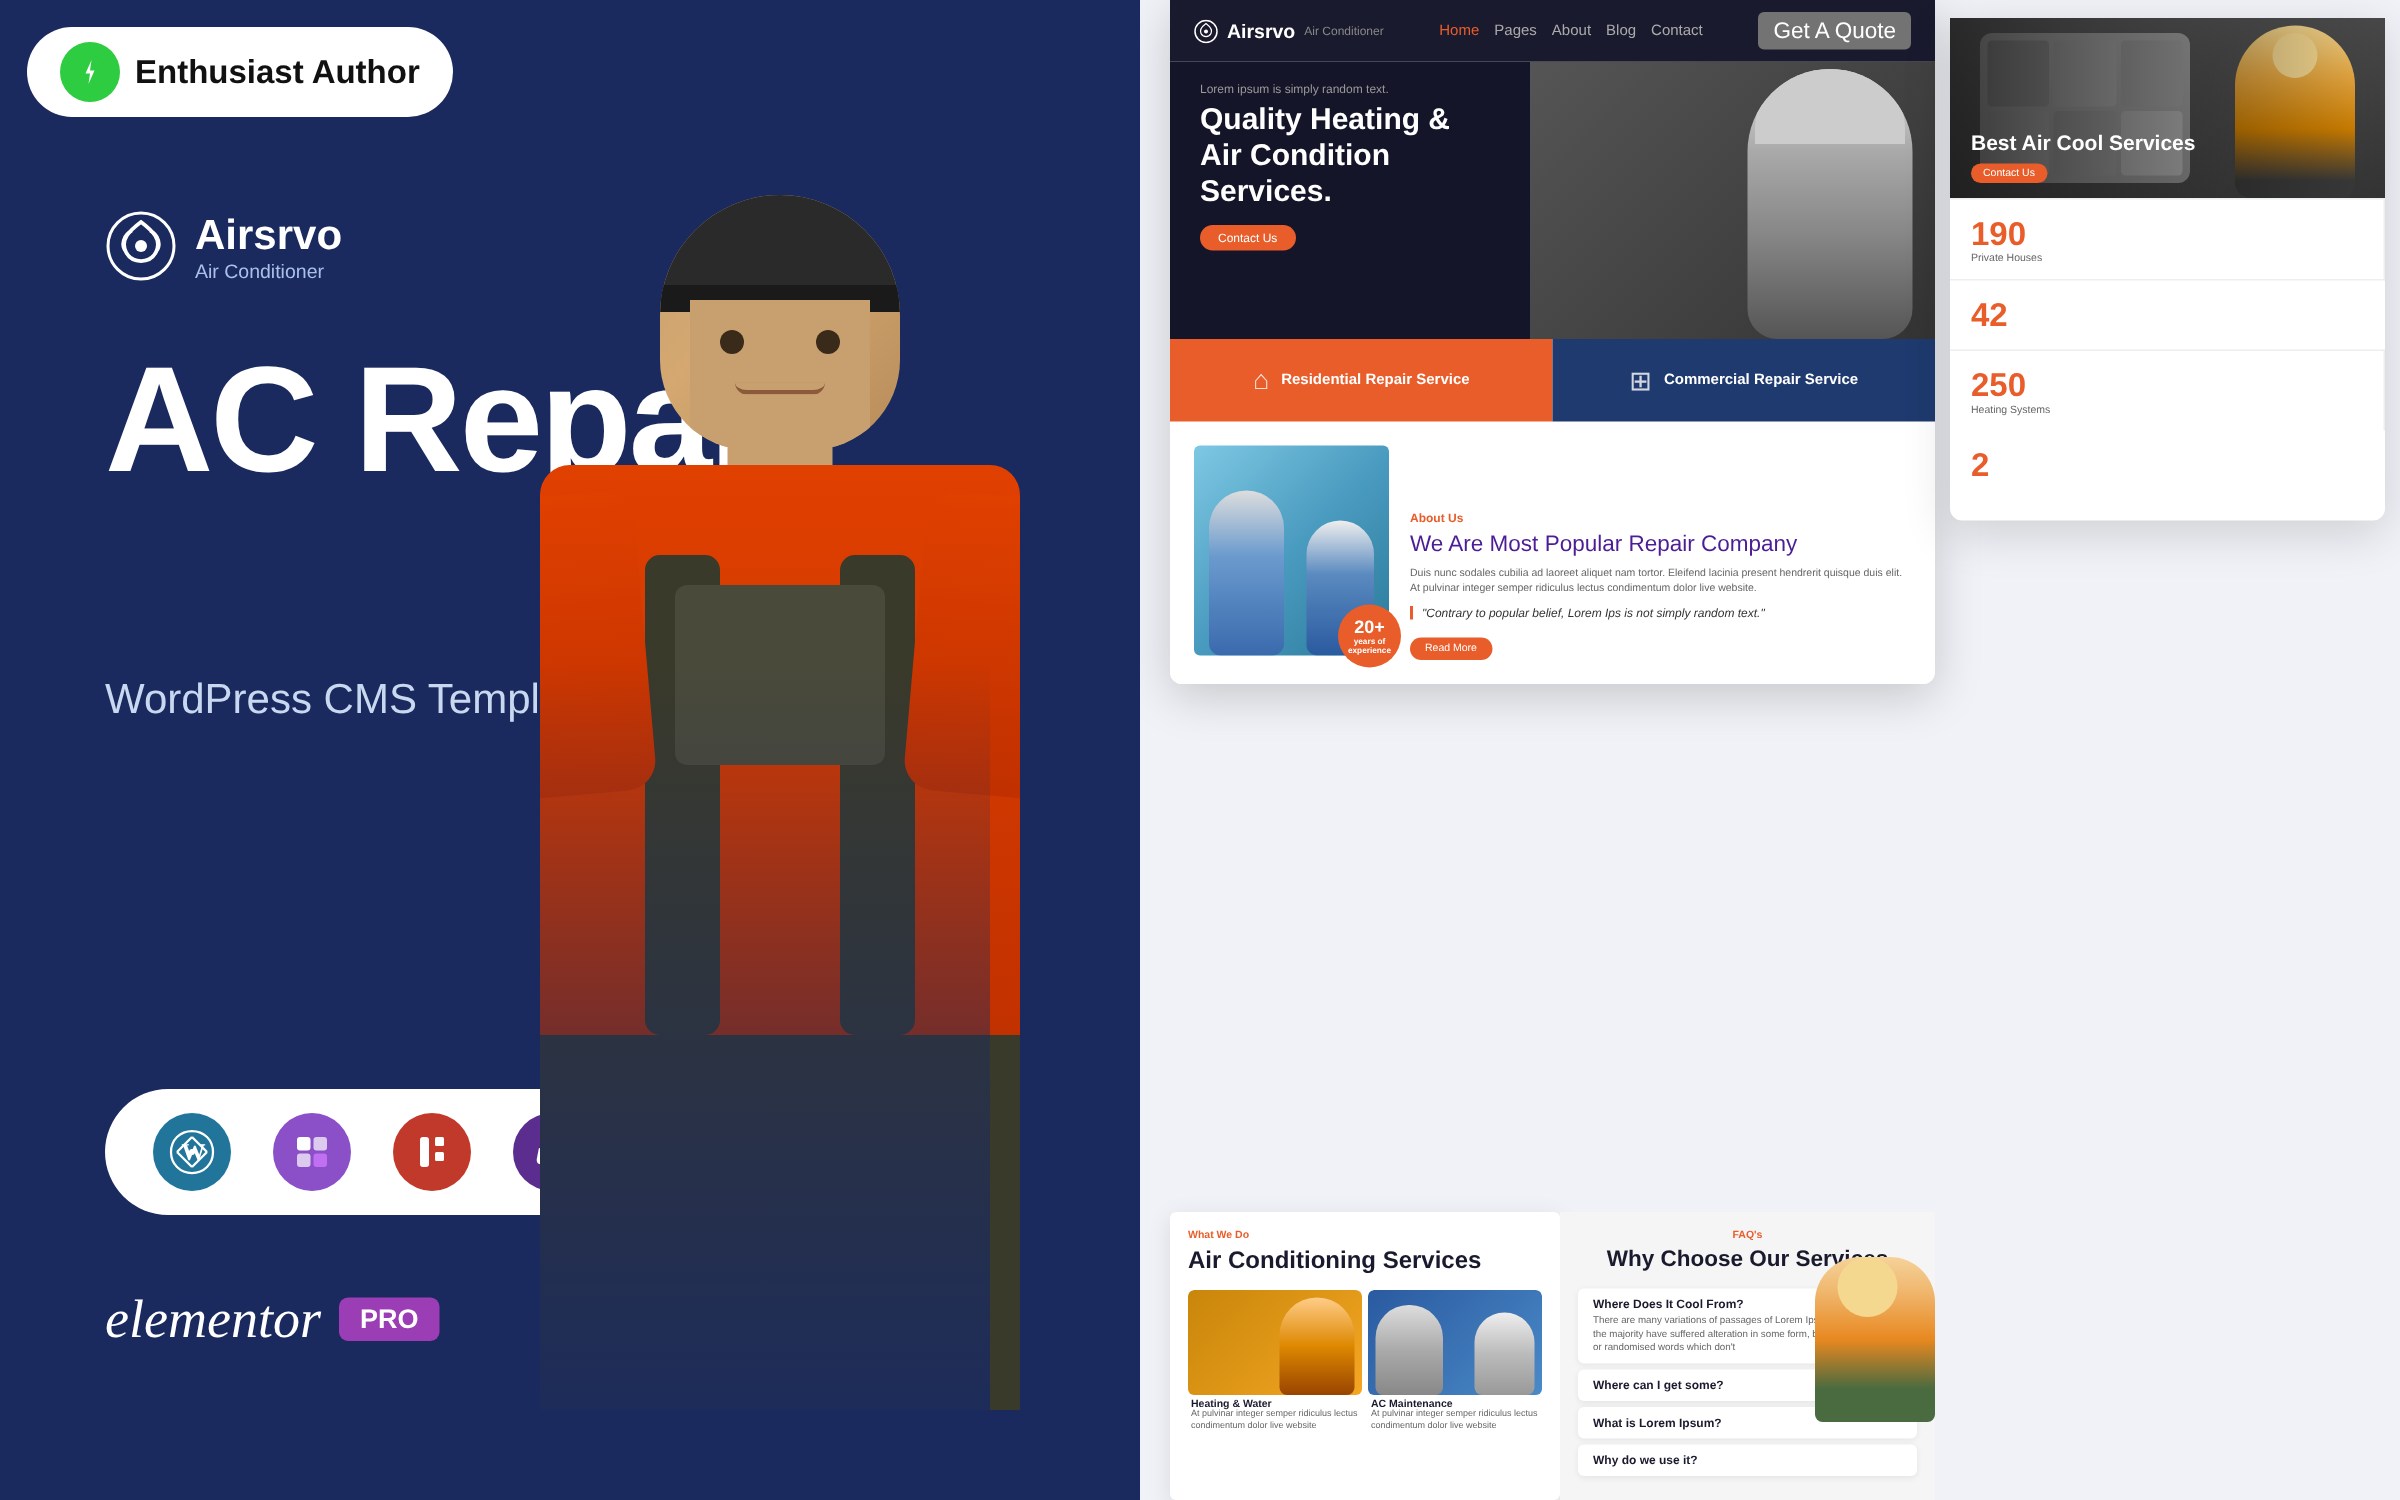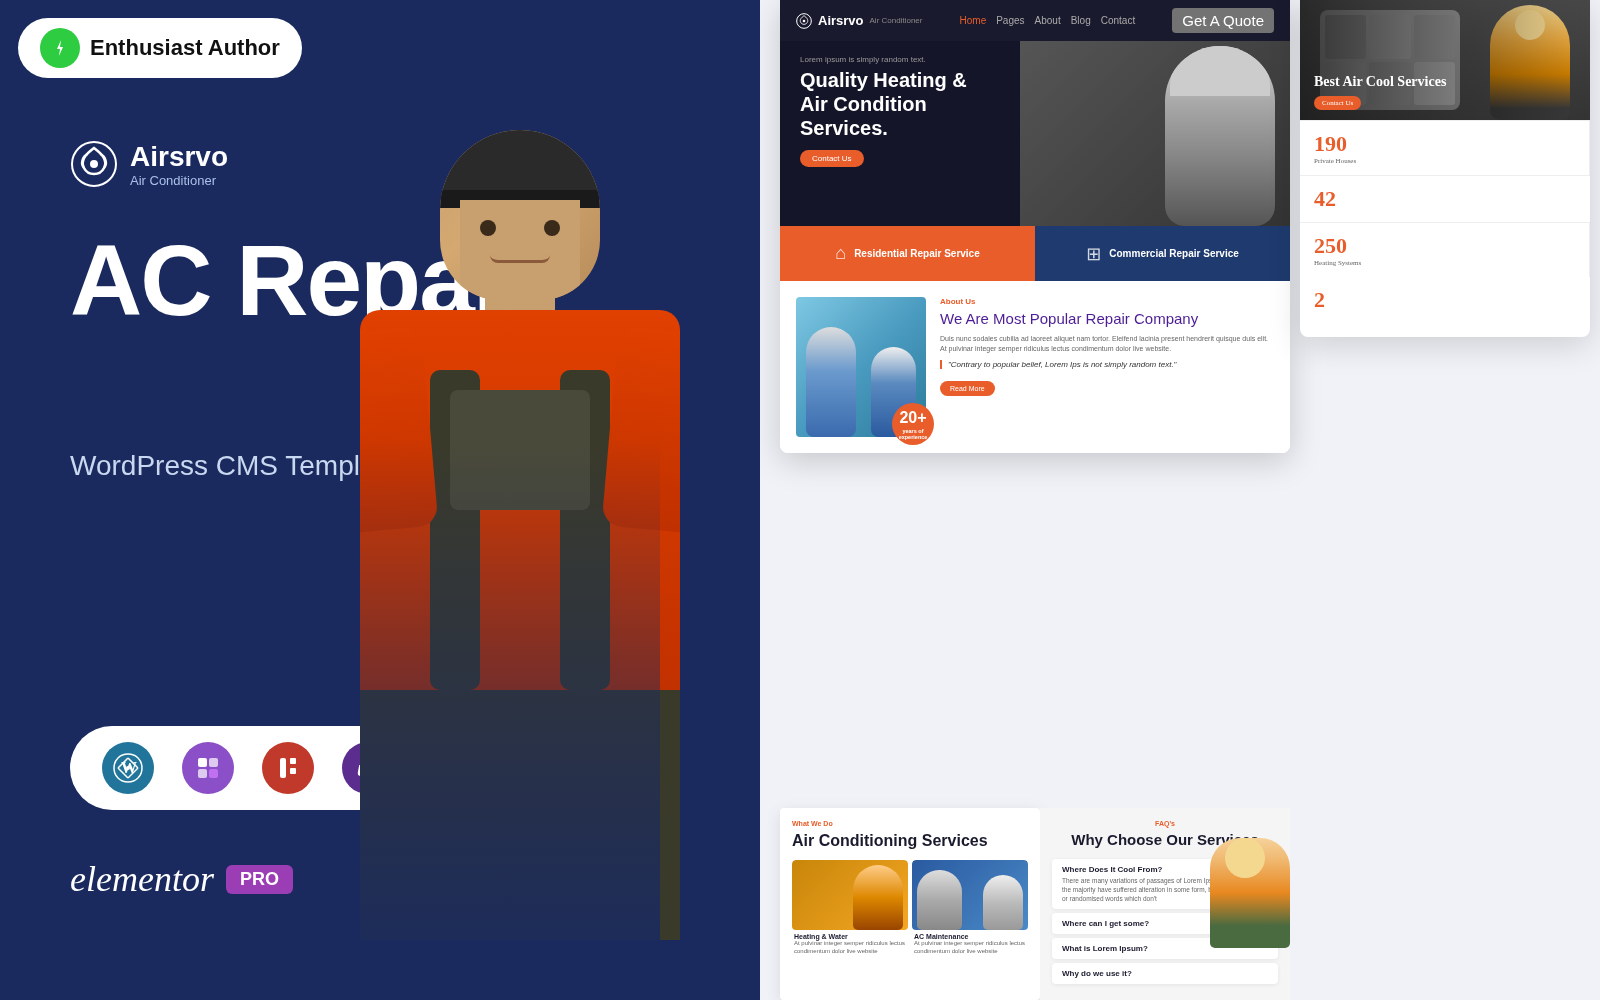--- a/index.html
+++ b/index.html
@@ -320,20 +320,21 @@
       flex-direction: column;
       align-items: center;
       justify-content: center;
       font-size: 8px;
       font-weight: 700;
       line-height: 1.2;
       text-align: center;
     }
     .about-content {
       flex: 1;
+      margin-top: 44px;
     }
     .about-label {
       font-size: 8px;
       color: #e85d2a;
       font-weight: 600;
       margin-bottom: 4px;
     }
     .about-title {
       font-size: 15px;
       font-weight: 400;
@@ -456,29 +457,28 @@
       top: 30px;
       width: 80px;
       height: 110px;
       background: linear-gradient(180deg, #f5d29a 0%, #f0b870 20%, #e88820 50%, #4a6a40 80%);
       border-radius: 30px 30px 5px 5px;
     }
 
     
     .floating-card-1 {
       position: absolute;
-      top: 0;
+      top: 12px;
       right: 10px;
       width: 290px;
       background: white;
       border-radius: 0 0 8px 8px;
       box-shadow: 0 8px 32px rgba(0,0,0,0.15);
       padding: 0 0 14px 0;
       overflow: hidden;
-      font-family: Liberation Serif, serif;
     }
 
     .warranty-section {
       padding: 14px;
     }
     .warranty-label {
       font-size: 7px;
       color: #aaa;
       margin-bottom: 6px;
     }
@@ -729,21 +729,21 @@
     </div>
 
     <div class="about-section">
       <div class="about-img-block">
         <div class="about-img-main">
 
           <div style="position:absolute;bottom:0;left:10px;width:50px;height:110px;background:linear-gradient(180deg,#ddd 0%,#6a9acd 40%,#3a6aad 100%);border-radius:25px 25px 8px 8px;"></div>
           <div style="position:absolute;bottom:0;right:10px;width:45px;height:90px;background:linear-gradient(180deg,#eee 0%,#5a8abf 40%,#2a5a9f 100%);border-radius:25px 25px 8px 8px;"></div>
         </div>
         <div class="about-badge-years">
-          <span style="font-size:16px;font-weight:900;">20+</span>
+          <span style="font-size:12px;font-weight:900;">20+</span>
           <span style="font-size:5.5px;line-height:1.1;">years of experience</span>
         </div>
       </div>
       <div class="about-content">
         <div class="about-label">About Us</div>
         <div class="about-title">We Are Most Popular Repair Company</div>
         <div class="about-body">Duis nunc sodales cubilia ad laoreet aliquet nam tortor. Eleifend lacinia present hendrerit quisque duis elit. At pulvinar integer semper ridiculus lectus condimentum dolor live website.</div>
         <div class="about-quote">"Contrary to popular belief, Lorem Ips is not simply random text."</div>
         <div class="about-read-more">Read More</div>
       </div>

